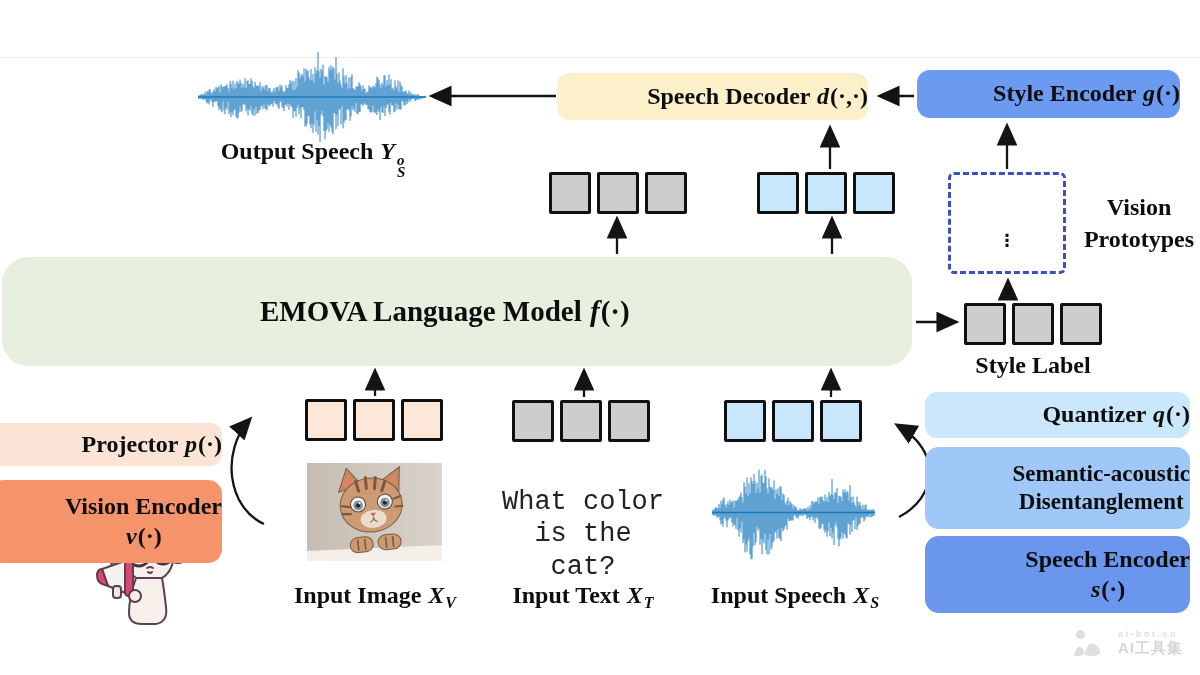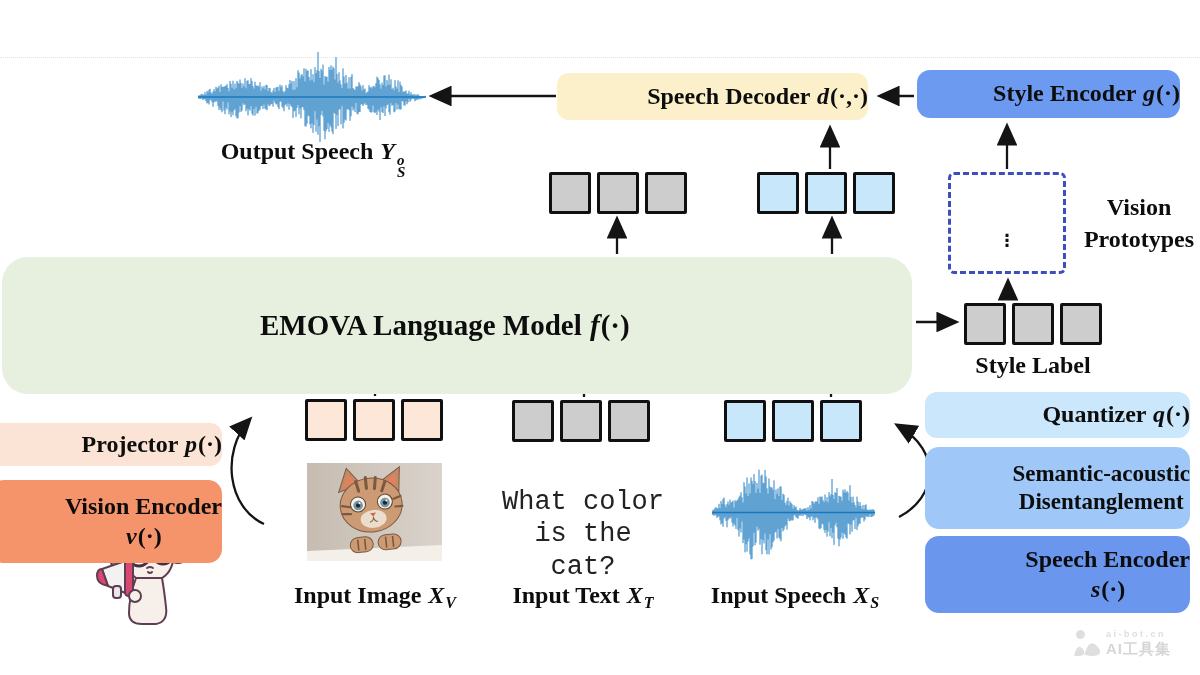--- a/index.html
+++ b/index.html
@@ -10,21 +10,21 @@
   .bx{position:absolute;display:flex;align-items:center;justify-content:flex-end;text-align:center;
       font-weight:bold;font-size:24px;line-height:1.22;}
   .lbl{position:absolute;font-weight:bold;font-size:24px;text-align:center;}
   .mfunc{font-style:italic;font-weight:bold;padding:0 1px;}
   .msub{font-style:italic;font-weight:bold;font-size:16px;vertical-align:-5px;}
   .stack{display:inline-flex;flex-direction:column;align-items:flex-start;font-style:italic;
          font-weight:bold;font-size:15px;line-height:.8;vertical-align:-6px;margin-left:1px;}
   
   .speech-decoder{left:557px;top:73px;width:311px;height:47px;background:#FCF0CA;border-radius:12px;}
   .style-encoder{left:917px;top:70px;width:263px;height:48px;background:#6B9AF0;border-radius:13px;}
-  .emova{left:2px;top:257px;width:910px;height:137px;background:#E7F0DE;border-radius:26px;}
+  .emova{left:2px;top:257px;width:910px;height:109px;background:#E7F0DE;border-radius:26px;}
   .emova-text{position:absolute;left:258px;top:0;height:100%;display:flex;align-items:center;
               font-weight:bold;font-size:29px;}
   .projector{left:-10px;top:423px;width:232px;height:43px;background:#FBE4D5;border-radius:12px;}
   .vision{left:-10px;top:480px;width:232px;height:83px;background:#F5936B;border-radius:14px;}
   .quantizer{left:925px;top:392px;width:265px;height:46px;background:#CBE7FB;border-radius:12px;}
   .semantic{left:925px;top:447px;width:265px;height:82px;background:#9FC8F8;border-radius:14px;font-size:23px;}
   .speech-enc{left:925px;top:536px;width:265px;height:77px;background:#6A96EE;border-radius:14px;}
   
   .tokens{position:absolute;display:flex;gap:6px;}
   .token{width:36px;height:36px;border:3px solid #101010;border-radius:2px;}
@@ -52,21 +52,21 @@
   .input-image-lbl{left:275px;top:582px;width:200px;}
   .input-text-lbl{left:483px;top:582px;width:200px;}
   .input-speech-lbl{left:695px;top:582px;width:200px;}
   .question{left:498px;top:486px;width:170px;text-align:center;font-family:Liberation Mono, monospace;
             font-size:27px;line-height:1.2;color:#222;}
   .cat{left:307px;top:463px;width:135px;height:98px;}
   .llama{left:90px;top:252px;width:112px;height:118px;}
   
   .arrows{position:absolute;left:0;top:0;width:1200px;height:675px;pointer-events:none;}
   
-  .watermark{left:1072px;top:629px;display:flex;align-items:center;gap:2px;
+  .watermark{left:1072px;top:629px;display:flex;gap:14px;
              font-family:"Liberation Sans",sans-serif;}
   .wm-txt{display:flex;flex-direction:column;line-height:1.15;}
   .wm-line1{font-size:9px;font-weight:bold;letter-spacing:2.5px;color:#dedede;}
   .wm-line2{font-size:15px;font-weight:bold;color:#d6d6d6;letter-spacing:1px;}
 </style>
 </head>
 <body>
 
 <div class="canvas">
 

